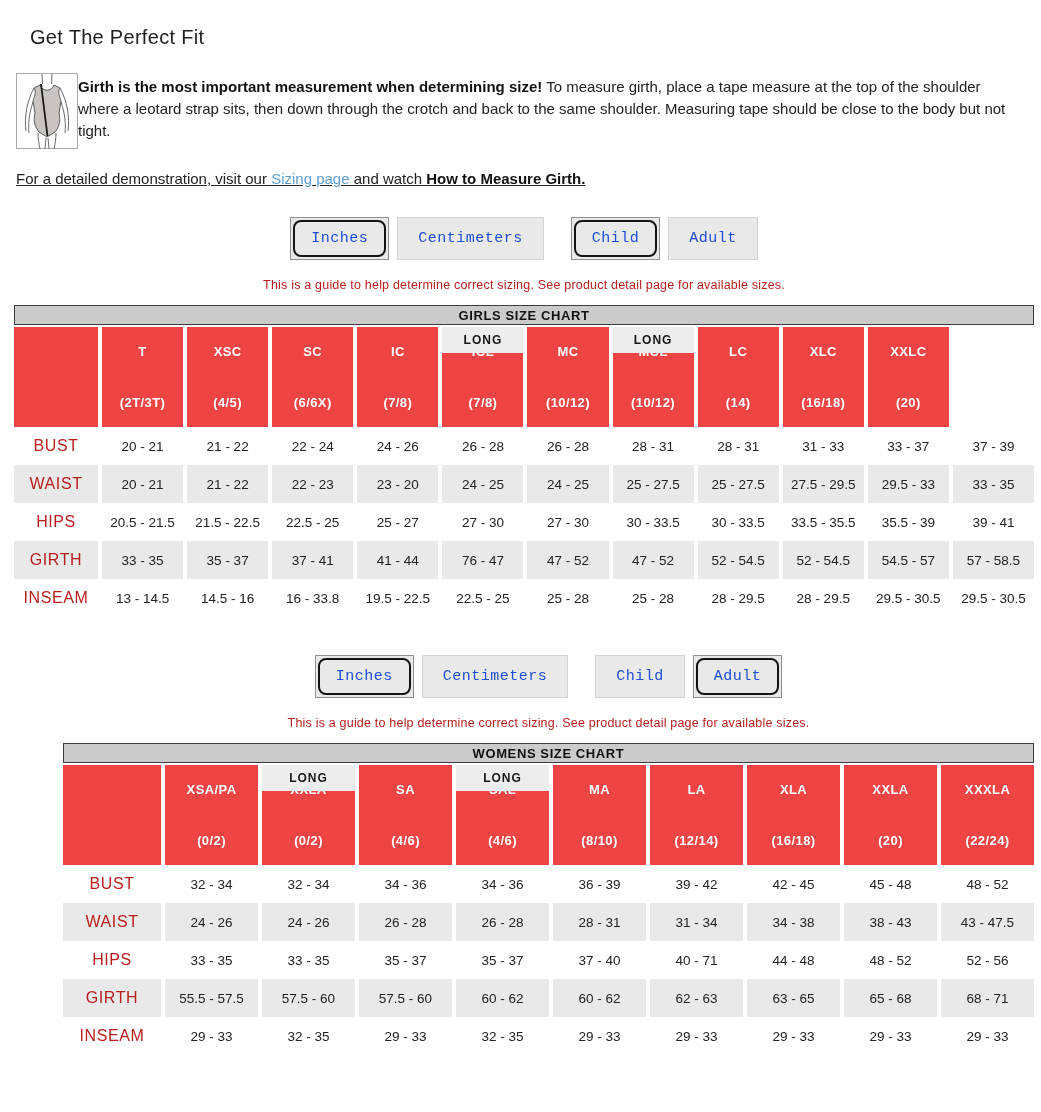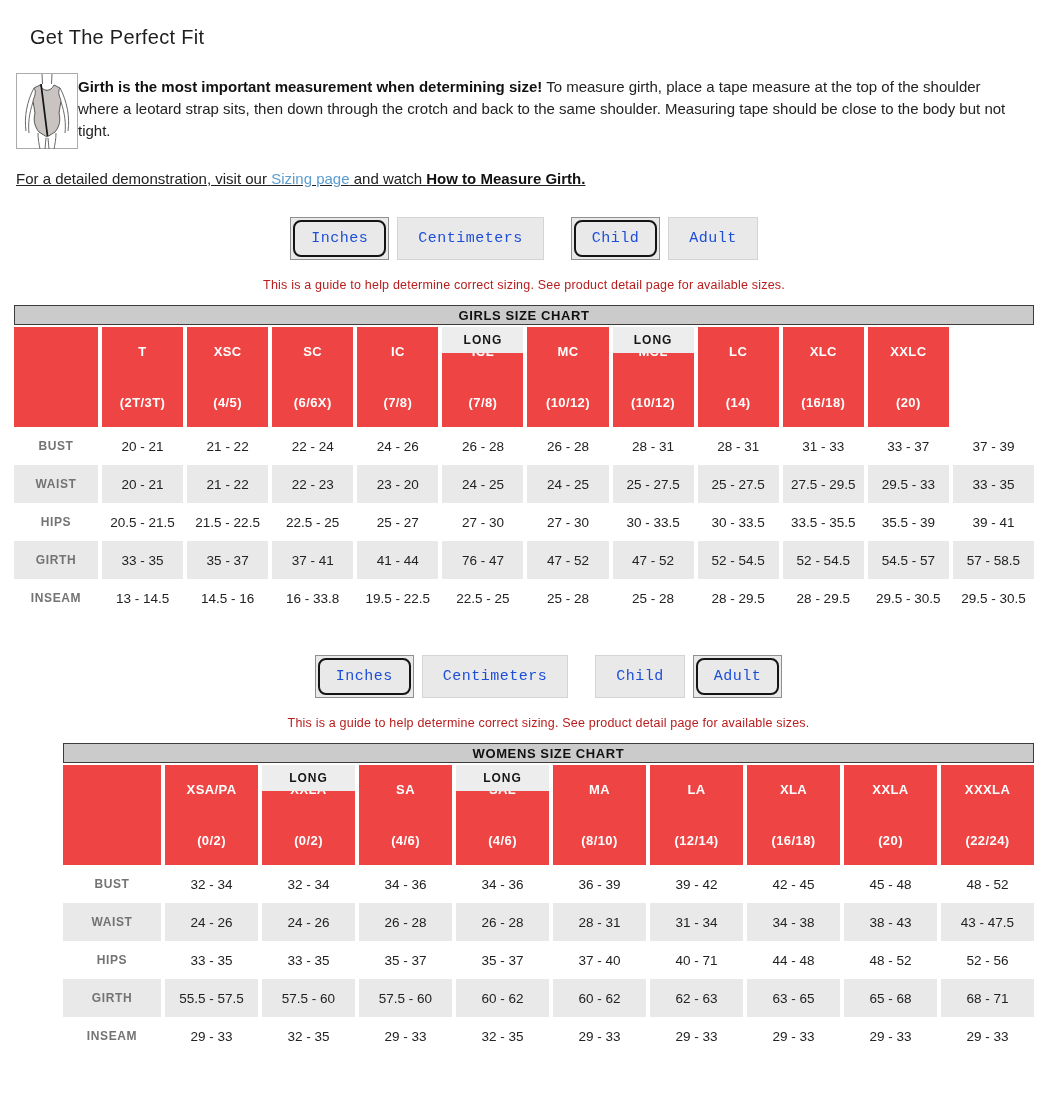--- a/index.html
+++ b/index.html
@@ -116,21 +116,21 @@
   .td {
     height: 38px;
     display: flex;
     align-items: center;
     justify-content: center;
     font-size: 13.5px;
     color: #222222;
     white-space: nowrap;
   }
   .data-row.striped .td { background: #e9e9e9; }
-  .row-label { font-weight: bold; font-size: 12px; letter-spacing: 0.6px; color: #737373; }
+  .row-label { font-weight: normal; font-size: 16px; letter-spacing: 0.6px; color: #b91c1c; }
 </style>
 </head>
 <body>
 
 <div class="page">
 
   <h1 class="page-title">Get The Perfect Fit</h1>
 
   <div class="intro-row">
     <span class="figure-box">

